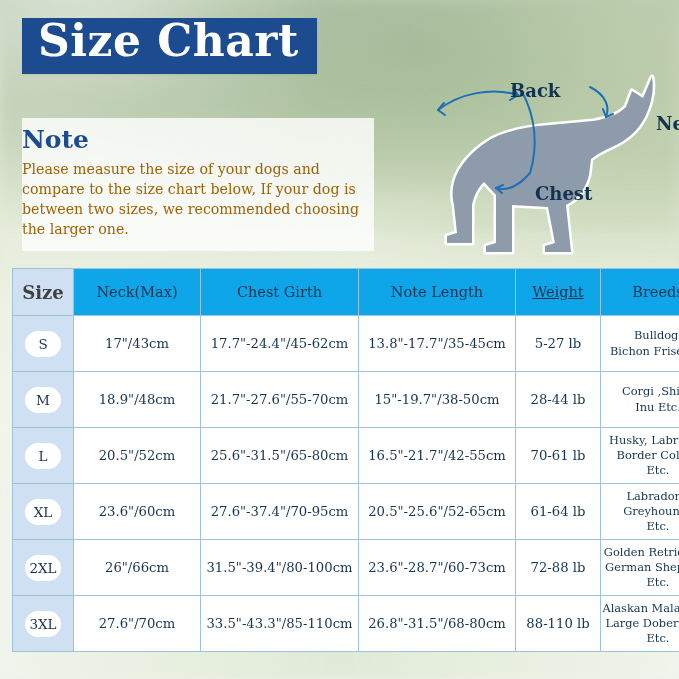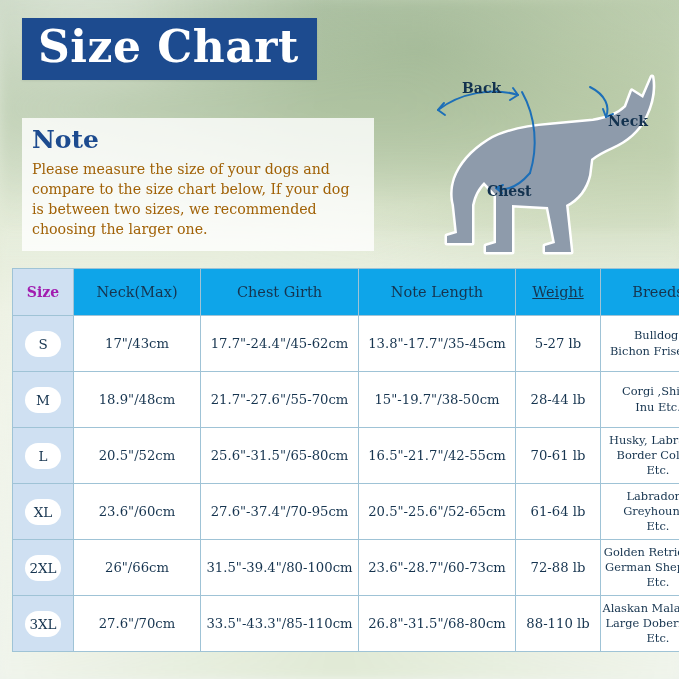--- a/index.html
+++ b/index.html
@@ -41,41 +41,41 @@
       linear-gradient(180deg, rgba(236,242,228,0.2), rgba(240,244,235,0.9));
     filter: blur(4px);
   }
 
   
   .title-banner {
     position: absolute;
     left: 22px;
     top: 18px;
     background: #1d4b8f;
-    padding: 6px 18px 10px 16px;
+    padding: 0 18px 10px 16px;
     box-shadow: 0 1px 2px rgba(0,0,0,0.08);
   }
   .title-banner .title-text {
     font-family: "DejaVu Serif", serif;
     font-weight: bold;
     font-size: 44px;
     letter-spacing: 0.5px;
     color: #ffffff;
     line-height: 1.04;
     white-space: nowrap;
   }
 
   
   .note-box {
     position: absolute;
     left: 22px;
     top: 118px;
     width: 352px;
     background: rgba(255,255,255,0.80);
-    padding: 8px 12px 12px 10px;
+    padding: 8px 12px 12px 0;
     box-sizing: border-box;
   }
   .note-heading {
     font-family: "DejaVu Serif", serif;
     font-weight: bold;
     font-size: 25px;
     color: #1d4b8f;
     line-height: 1.1;
     margin-bottom: 5px;
   }
@@ -91,23 +91,24 @@
     position: absolute;
     left: 400px;
     top: 55px;
     width: 266px;
     height: 205px;
   }
   .dog-label {
     position: absolute;
     font-family: "DejaVu Serif", serif;
     font-weight: bold;
-    font-size: 14px;
+    font-size: 18px;
     color: #13324f;
     white-space: nowrap;
+    margin-left: 48px;
   }
   .lbl-back { left: 62px; top: 25px; }
   .lbl-neck { left: 208px; top: 58px; }
   .lbl-chest { left: 87px; top: 128px; }
 
   
   .table-wrap {
     position: absolute;
     left: 12px;
     top: 268px;
@@ -128,23 +129,23 @@
     vertical-align: middle;
   }
   thead th {
     height: 44px;
     font-size: 14.5px;
     font-weight: normal;
     background: #0ea5e9;
   }
   thead th.hdr-size {
     background: #cfe0f2;
-    color: #a21caf;
+    color: #404040;
     font-weight: bold;
-    font-size: 14px;
+    font-size: 18px;
   }
   tbody td {
     height: 53px;
     font-size: 13.2px;
     background: #ffffff;
   }
   tbody td.col-size {
     background: #cfe0f2;
     padding: 0;
   }

